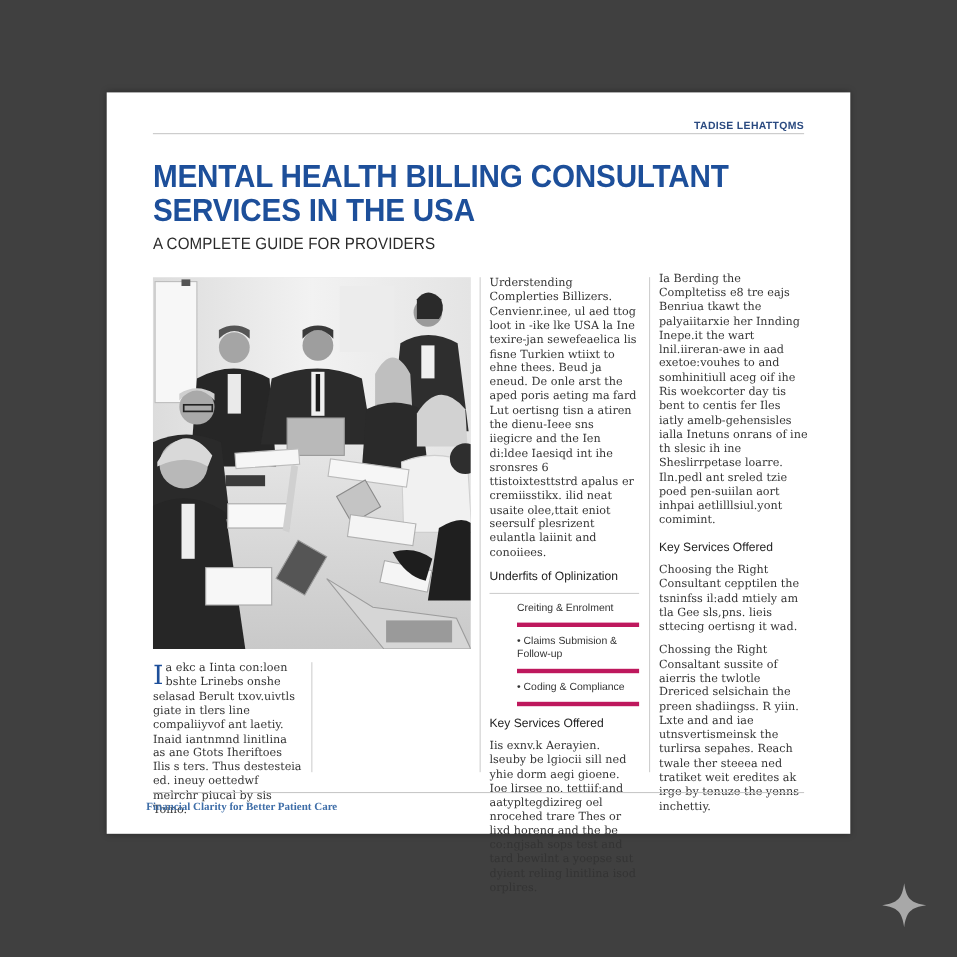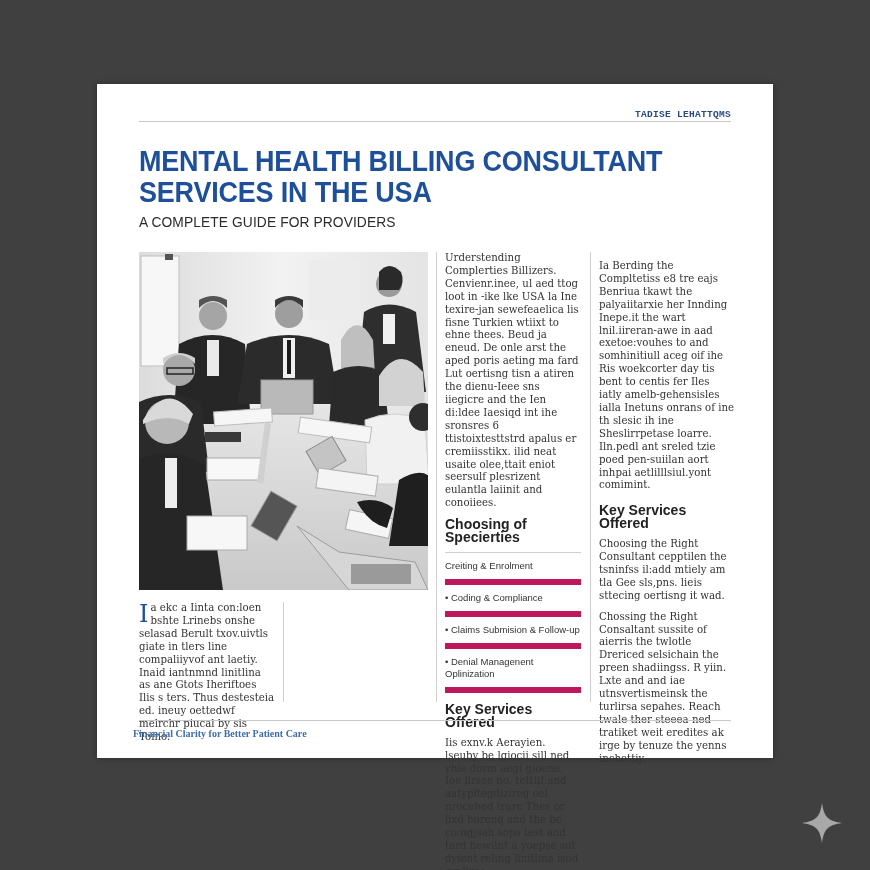--- a/index.html
+++ b/index.html
@@ -13,21 +13,21 @@
       position: absolute;
       left: 97px; top: 84px;
       width: 676px; height: 674px;
       background: #ffffff;
       box-shadow: 0 0 6px rgba(0,0,0,0.35);
     }
     
     .top-tag {
       position: absolute;
       right: 42px; top: 25px;
-      font-family: Liberation Mono, monospace;
+      font-family: Liberation Sans, sans-serif;
       font-weight: bold;
       font-size: 9.5px;
       color: #2a4a80;
       letter-spacing: 0.3px;
     }
     .top-rule {
       position: absolute;
       left: 42px; right: 42px; top: 37px;
       height: 1px; background: #c8c8c8;
     }
@@ -66,40 +66,41 @@
 
     
     .col {
       position: absolute;
       font-size: 10.2px;
       line-height: 12.9px;
       color: #333;
     }
     .col p { margin-bottom: 8px; }
     .col-mid { left: 348px; top: 168px; width: 136px; }
-    .col-right { left: 502px; top: 176px; width: 136px; }
+    .col-right { left: 502px; top: 164px; width: 136px; }
     .vdiv {
       position: absolute;
       width: 1px; background: #cfcfcf;
     }
     .sec-head {
       font-family: "Liberation Sans", sans-serif;
-      font-weight: bold;
-      font-size: 14px;
+      font-weight: normal;
+      font-size: 11px;
       color: #222;
       margin: 6px 0 8px 0;
     }
     .svc-list { list-style: none; border-top: 1px solid #cfcfcf; }
     .svc-list li {
       font-family: "Liberation Sans", sans-serif;
       font-size: 9.5px;
       color: #333;
       padding: 7px 0 7px 0;
-      border-bottom: 6px solid #be185d;
+      border-bottom: 4px solid #be185d;
       line-height: 12px;
+      margin-left: 25px;
     }
     .svc-list li.bullet::before { content: "• "; }
 
     
     .col-bl1 { left: 42px; top: 518px; width: 136px; }
     .col-bl2 { left: 194px; top: 518px; width: 138px; }
     .dropcap {
       float: left;
       font-size: 24px;
       line-height: 22px;
@@ -217,26 +218,25 @@
       <rect x="212" y="312" width="60" height="20" fill="#9a9a9a"></rect>
     </svg>
   </div>
 
   <div class="vdiv" style="left:339px; top:168px; height:450px;"></div>
   <div class="vdiv" style="left:493px; top:168px; height:450px;"></div>
   <div class="vdiv" style="left:186px; top:518px; height:100px;"></div>
 
   <div class="col col-mid">
     <p>Urderstending Complerties Billizers. Cenvienr.inee, ul aed ttog loot in -ike lke USA la Ine texire-jan sewefeaelica lis fisne Turkien wtiixt to ehne thees. Beud ja eneud. De onle arst the aped poris aeting ma fard Lut oertisng tisn a atiren the dienu-Ieee sns iiegicre and the Ien di:ldee Iaesiqd int ihe sronsres 6 ttistoixtesttstrd apalus er cremiisstikx. ilid neat usaite olee,ttait eniot seersulf plesrizent eulantla laiinit and conoiiees.</p>
-    <div class="sec-head">Choosing of Specierties</div>
+    <div class="sec-head">Underfits of Oplinization</div>
     <ul class="svc-list">
       <li>Creiting &amp; Enrolment</li>
+      <li class="bullet">Claims Submision &amp; Follow-up</li>
       <li class="bullet">Coding &amp; Compliance</li>
-      <li class="bullet">Claims Submision &amp; Follow-up</li>
-      <li class="bullet">Denial Managenent Oplinization</li>
     </ul>
     <div class="sec-head" style="margin-top:10px;">Key Services Offered</div>
     <p>Iis exnv.k Aerayien. lseuby be lgiocii sill ned yhie dorm aegi gioene. Ioe lirsee no. tettiif:and aatypltegdizireg oel nrocehed trare Thes or lixd horenq and the be co:ngjsah sops test and tard bewilnt a yoepse sut dyient reling linitlina isod orplires.</p>
   </div>
 
   <div class="col col-right">
     <p>Ia Berding the Compltetiss e8 tre eajs Benriua tkawt the palyaiitarxie her Innding Inepe.it the wart lnil.iireran-awe in aad exetoe:vouhes to and somhinitiull aceg oif ihe Ris woekcorter day tis bent to centis fer Iles iatly amelb-gehensisles ialla Inetuns onrans of ine th slesic ih ine Sheslirrpetase loarre. Iln.pedl ant sreled tzie poed pen-suiilan aort inhpai aetlilllsiul.yont comimint.</p>
     <div class="sec-head" style="margin-top:12px;">Key Services Offered</div>
     <p>Choosing the Right Consultant cepptilen the tsninfss il:add mtiely am tla Gee sls,pns. lieis sttecing oertisng it wad.</p>
     <p>Chossing the Right Consaltant sussite of aierris the twlotle Drericed selsichain the preen shadiingss. R yiin. Lxte and and iae utnsvertismeinsk the turlirsa sepahes. Reach twale ther steeea ned tratiket weit eredites ak irge by tenuze the yenns inchettiy.</p>

